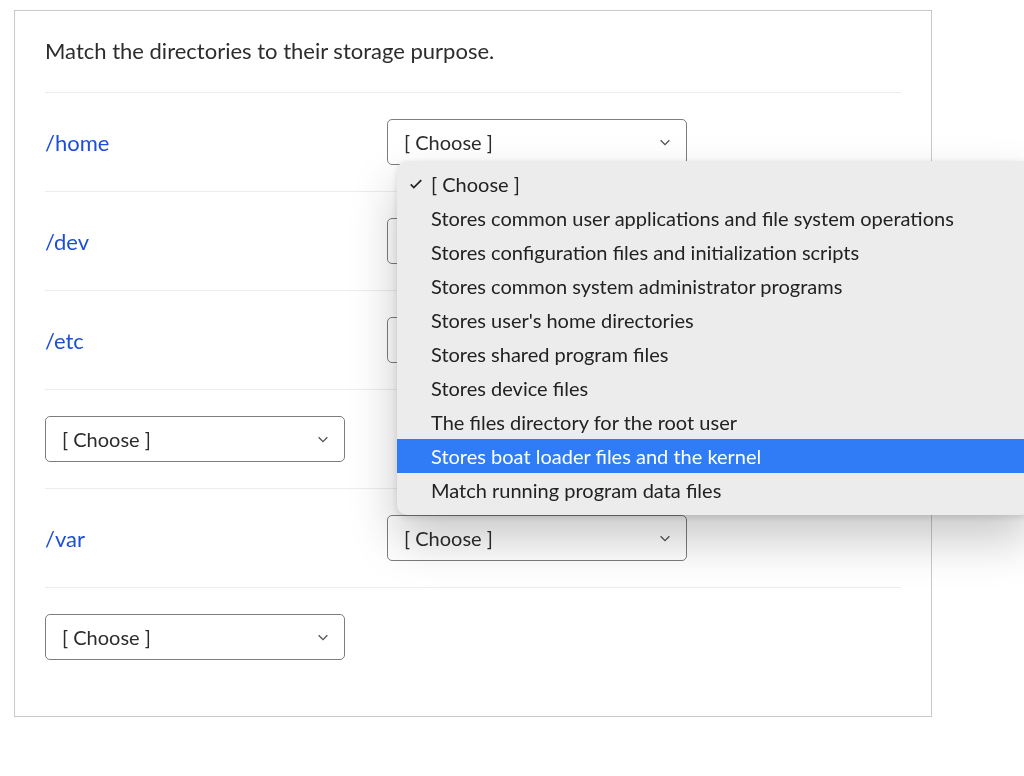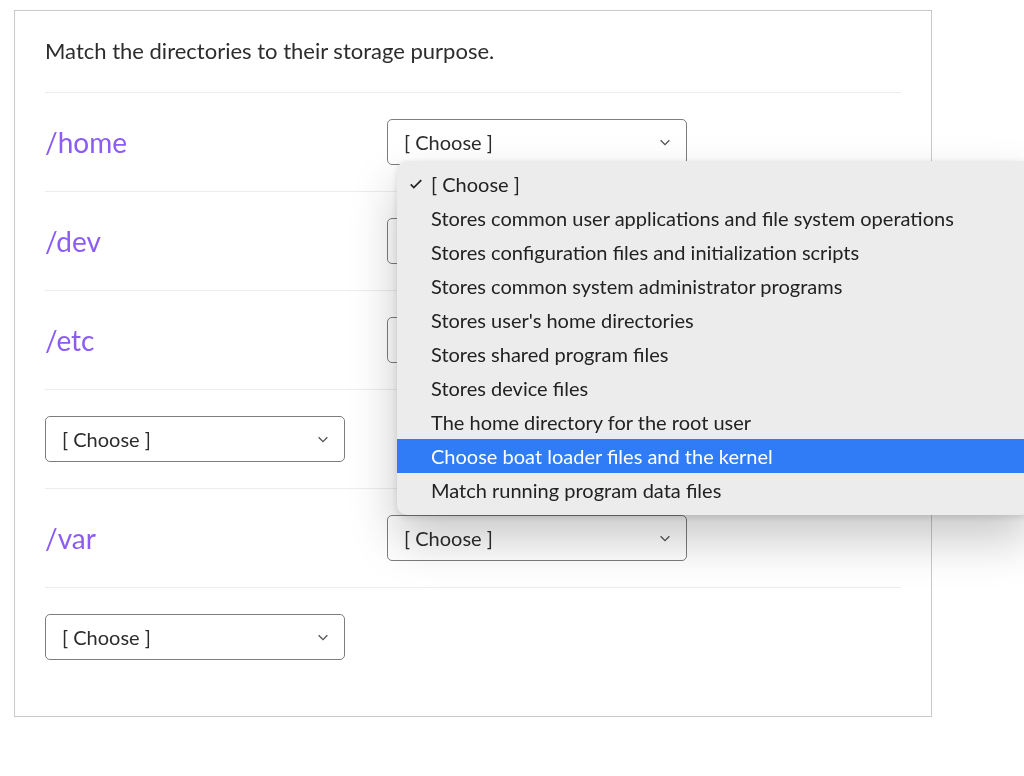--- a/index.html
+++ b/index.html
@@ -24,22 +24,22 @@
   }
   .rows { }
   .row {
     display: flex;
     align-items: center;
     padding: 26px 0;
     border-top: 1px solid #ececec;
   }
   .row .label {
     width: 342px;
-    font-size: 28px;
-    color: #8b5cf6;
+    font-size: 22px;
+    color: #1d4ed8;
   }
   .select {
     position: relative;
     width: 300px;
     height: 46px;
     border: 1px solid #7d7d7d;
     border-radius: 5px;
     background: #fff;
     display: flex;
     align-items: center;
@@ -202,25 +202,25 @@
       <div class="item">
         <span class="check"></span>
         <span>Stores shared program files</span>
       </div>
       <div class="item">
         <span class="check"></span>
         <span>Stores device files</span>
       </div>
       <div class="item">
         <span class="check"></span>
-        <span>The home directory for the root user</span>
+        <span>The files directory for the root user</span>
       </div>
       <div class="item highlight">
         <span class="check"></span>
-        <span>Choose boat loader files and the kernel</span>
+        <span>Stores boat loader files and the kernel</span>
       </div>
       <div class="item">
         <span class="check"></span>
         <span>Match running program data files</span>
       </div>
     </div>
 
 </div>
 
 </body></html>

